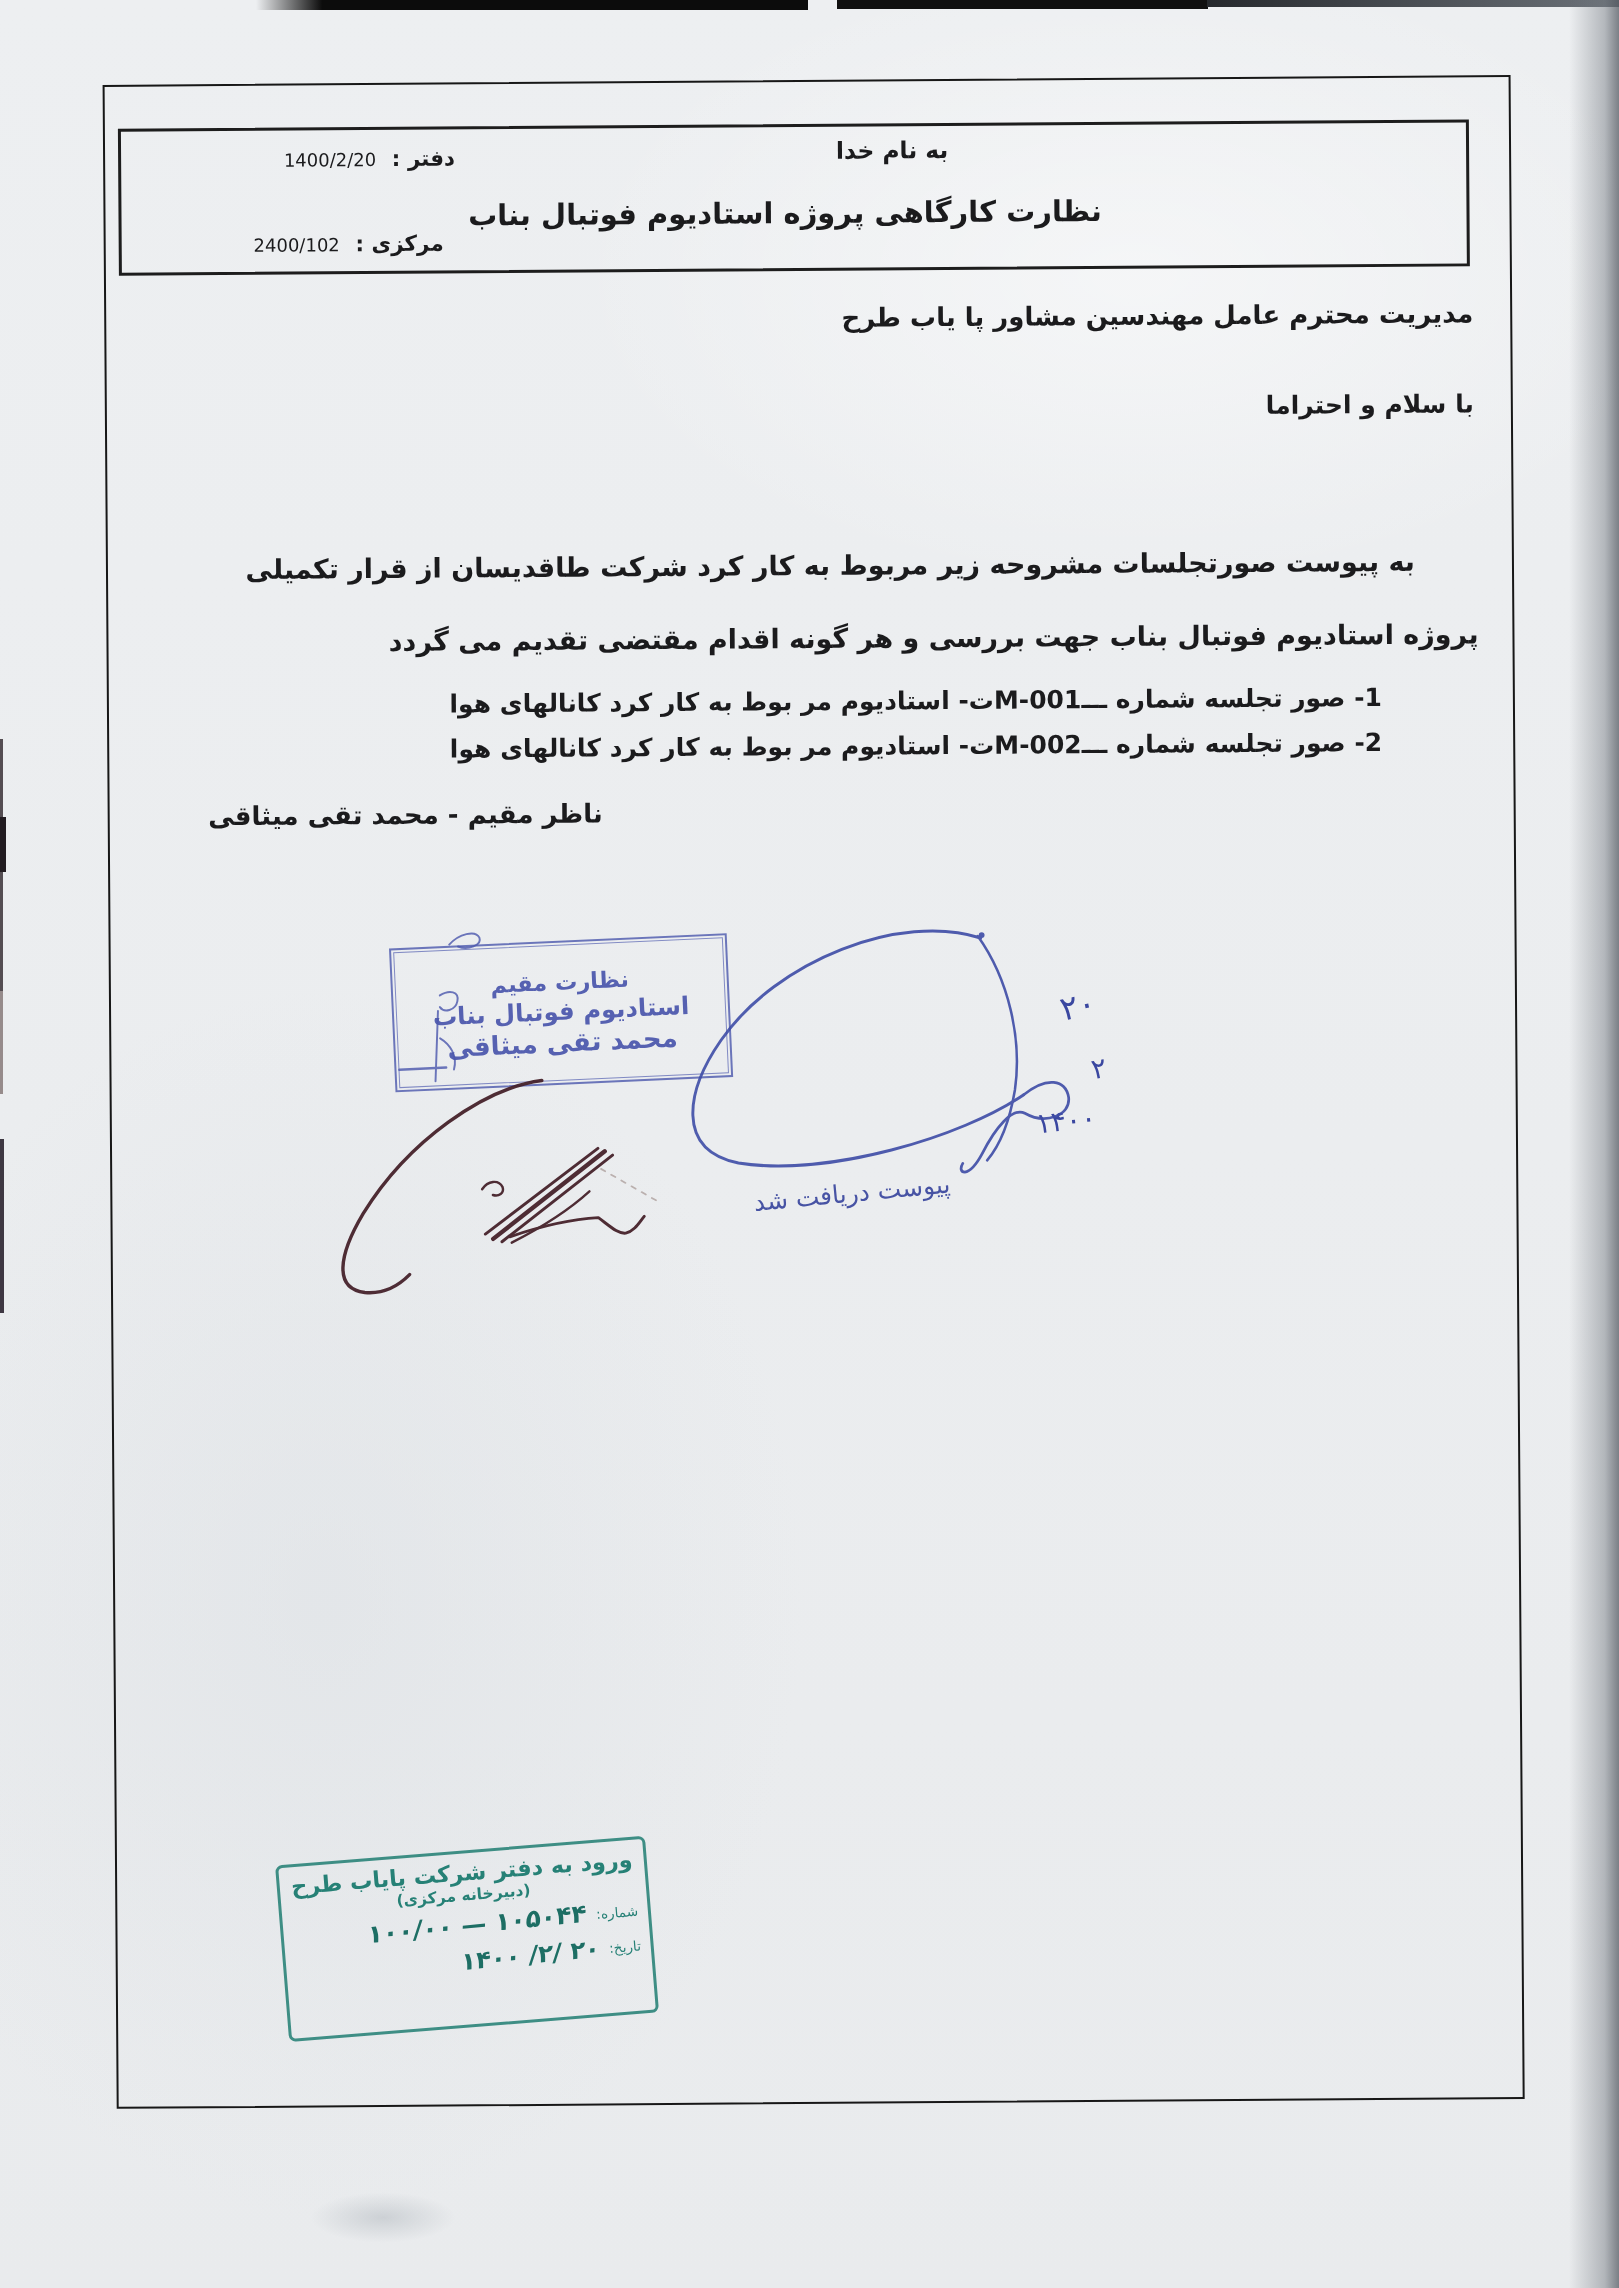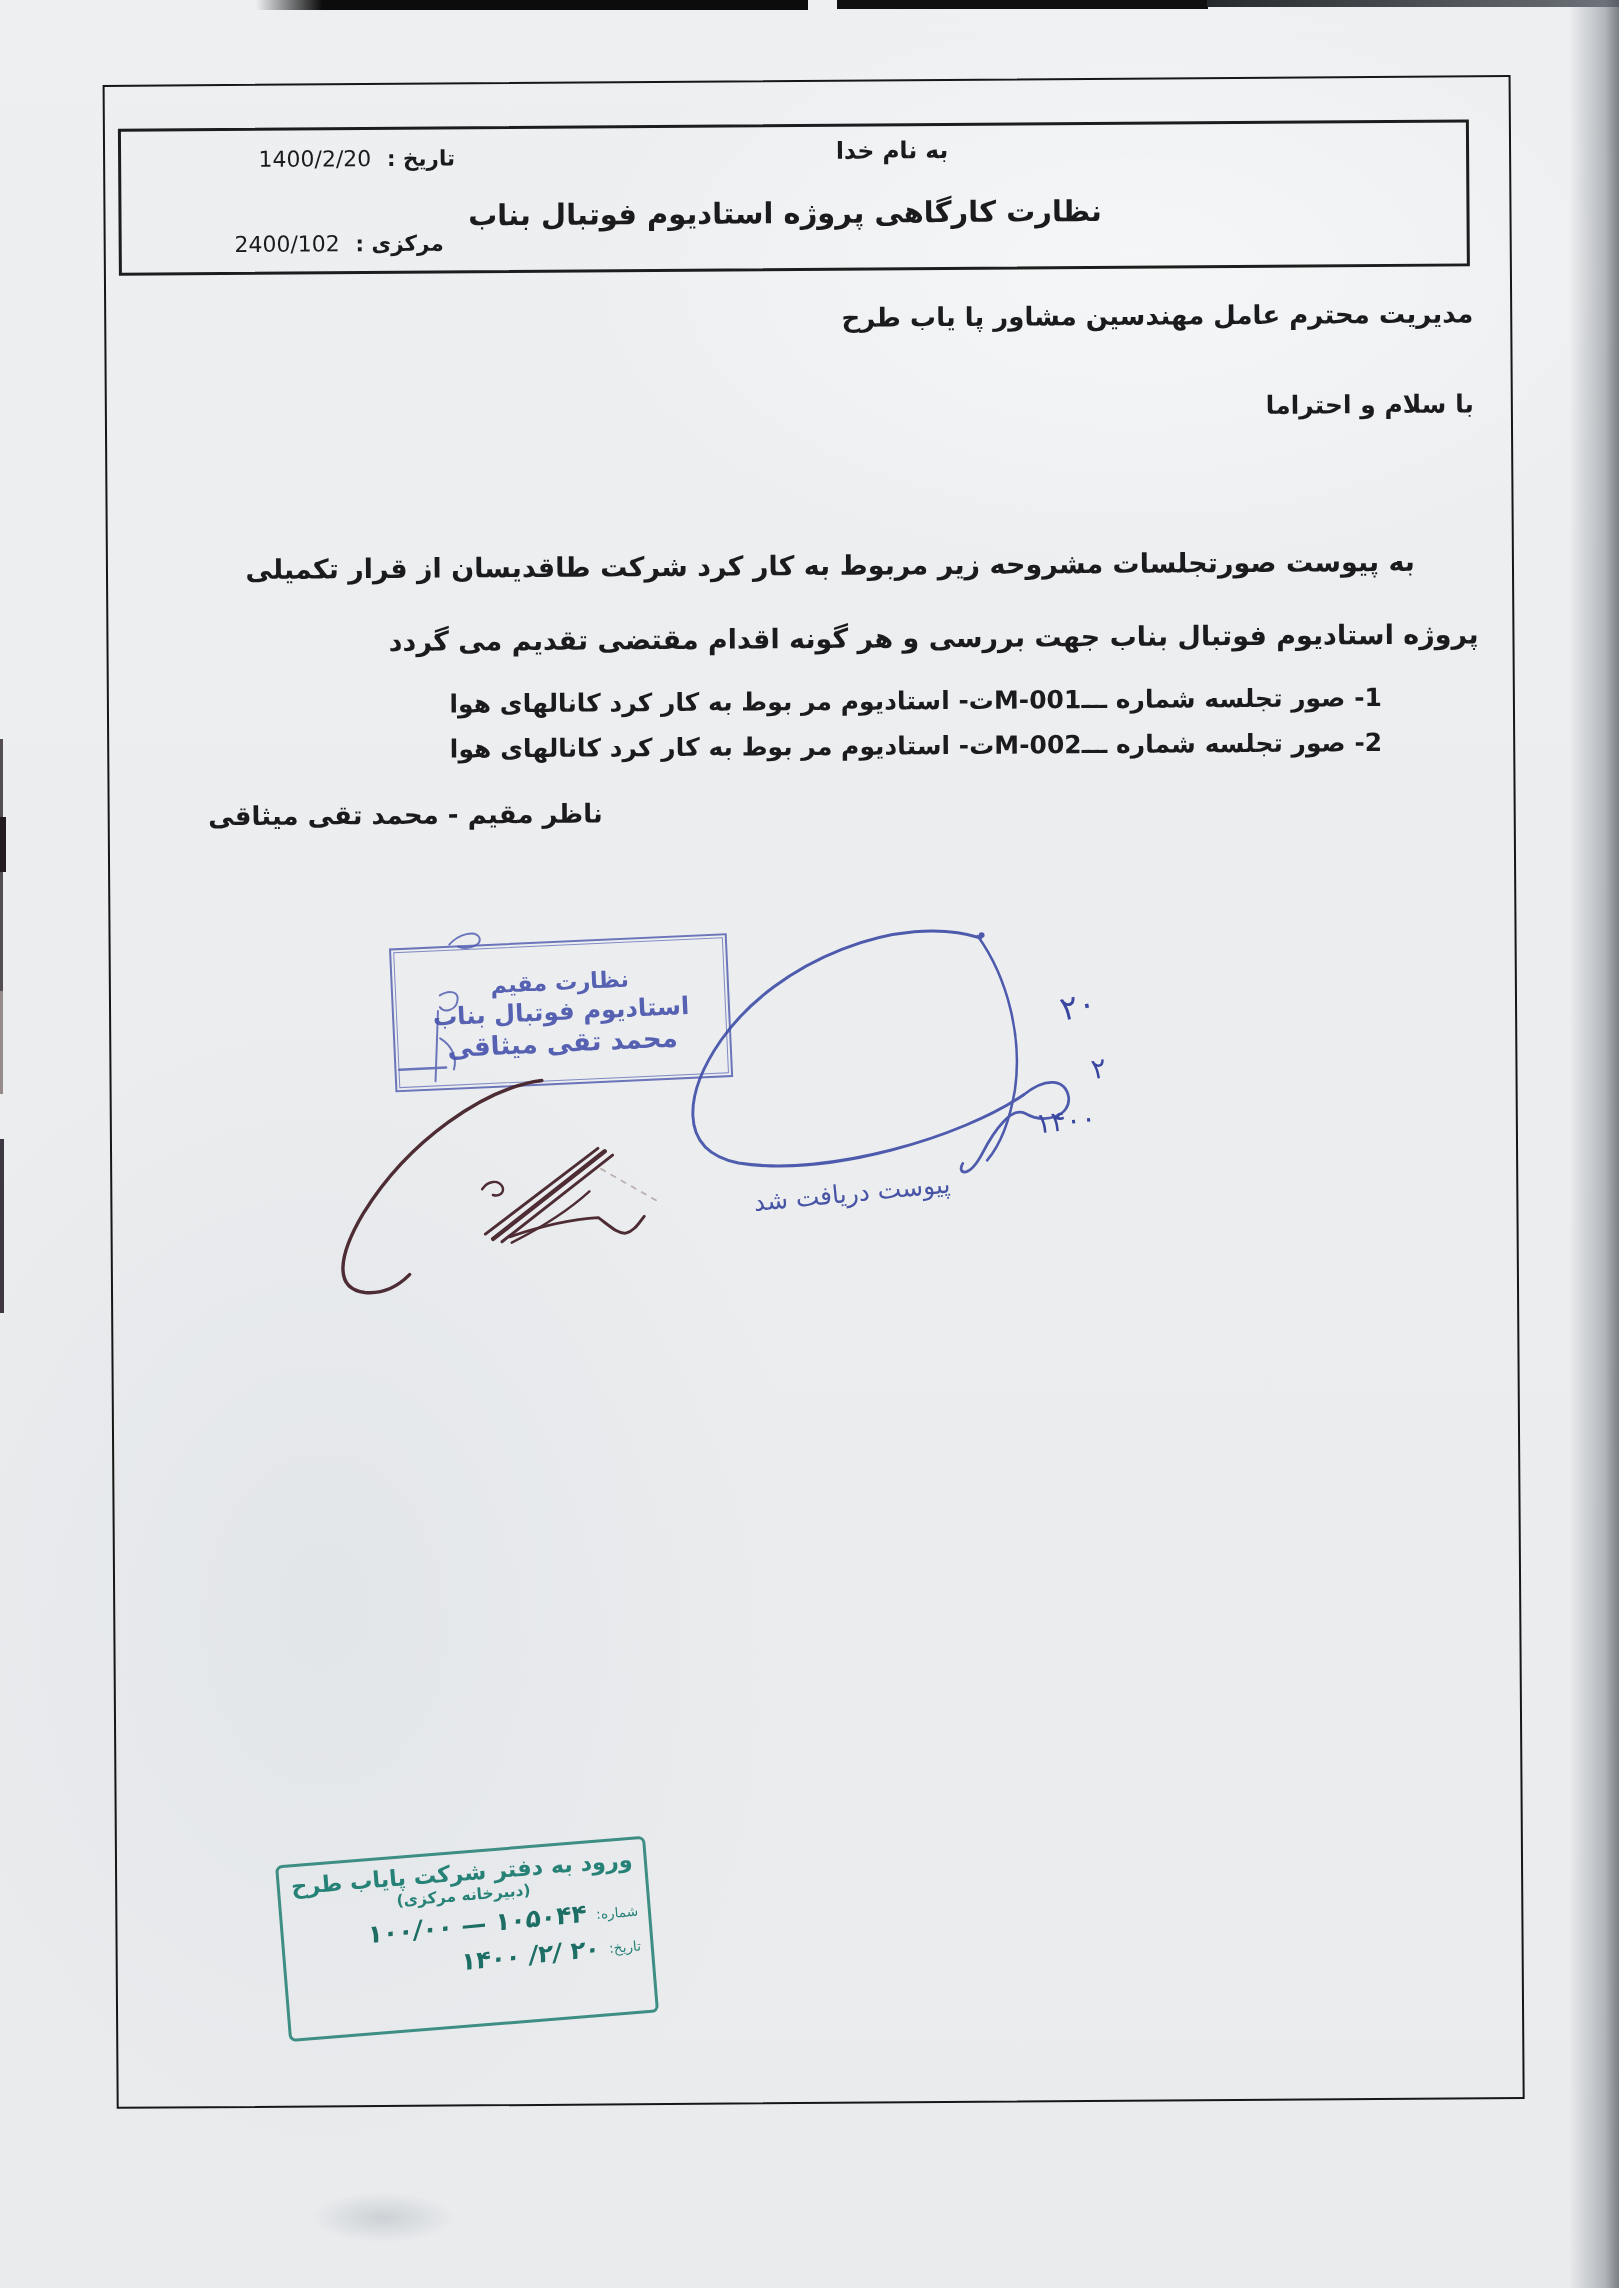--- a/index.html
+++ b/index.html
@@ -29,21 +29,21 @@
   .smudge{left:310px;top:2192px;width:146px;height:51px;border-radius:50%;
     background:radial-gradient(ellipse at center, rgba(130,140,150,.28), rgba(130,140,150,0) 70%);}
   
   .letter{position:absolute;inset:0;transform:rotate(-0.4deg);transform-origin:50% 50%;}
   .page-frame{position:absolute;left:110px;top:80px;width:1408px;height:2024px;border:2.9px solid #171717;}
   .headbox{position:absolute;left:125px;top:124px;width:1351px;height:147px;border:3.9px solid #1d1d1d;}
   .headbox .bism{left:644px;top:9.8px;width:254px;text-align:center;font-size:23.4px;font-weight:bold;}
   .headbox .title{left:322px;top:68px;width:683px;text-align:center;font-size:29px;font-weight:bold;letter-spacing:-0.5px;}
   .hrow{position:absolute;display:flex;direction:rtl;align-items:baseline;gap:15.6px;}
   .hrow .lab{font-size:21.5px;font-weight:bold;}
-  .hrow .val{font-size:22px;direction:ltr;unicode-bidi:isolate;}
+  .hrow .val{font-size:18px;direction:ltr;unicode-bidi:isolate;}
   .drow{right:calc(100% - 334px);top:15.6px;}
   .nrow{right:calc(100% - 322px);top:101px;}
   
   .recipient{right:141px;top:302px;font-size:26px;font-weight:bold;}
   .salutation{right:141px;top:393px;font-size:25px;font-weight:bold;}
   .para1{right:201px;top:549px;font-size:27px;font-weight:bold;}
   .para2{right:138px;top:622px;font-size:27px;font-weight:bold;}
   .item1{right:235px;top:686px;font-size:25px;font-weight:bold;}
   .item2{right:235px;top:731px;font-size:25px;font-weight:bold;}
   .signatory{right:1015px;top:796px;font-size:26px;font-weight:bold;}
@@ -90,21 +90,21 @@
   <div class="abs smudge"></div>
 
   <div class="letter">
 
     <div class="page-frame"></div>
 
     <div class="headbox">
       <div class="t rtl bism">به نام خدا</div>
       <div class="t rtl title">نظارت کارگاهی پروژه استادیوم فوتبال بناب</div>
       <div class="hrow drow">
-        <span class="lab rtl">تاریخ :</span>
+        <span class="lab rtl">دفتر :</span>
         <span class="val">1400/2/20</span>
       </div>
       <div class="hrow nrow">
         <span class="lab rtl">مرکزی :</span>
         <span class="val">2400/102</span>
       </div>
     </div>
 
     <div class="t rtl recipient">مدیریت محترم عامل مهندسین مشاور پا یاب طرح</div>
     <div class="t rtl salutation">با سلام و احتراما</div>

